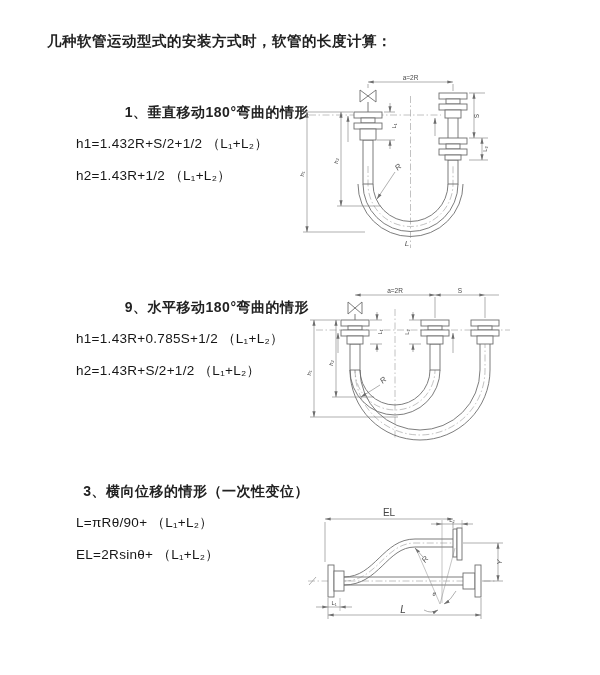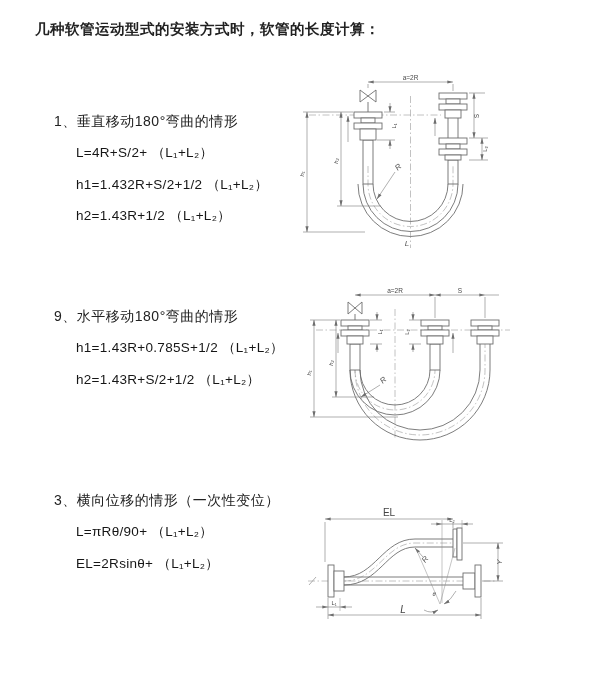--- a/index.html
+++ b/index.html
@@ -1,21 +1,21 @@
 <!DOCTYPE html>
 <html><head>
 <meta charset="utf-8">
 <style>
   html,body{margin:0;padding:0;background:#fff;}
   body{width:600px;height:675px;position:relative;overflow:hidden;
        font-family:"Liberation Sans","DejaVu Sans",sans-serif;color:#1c1c1c;}
   .title{position:absolute;left:35px;top:20px;font-size:14.5px;font-weight:700;
-         letter-spacing:.5px;margin:0;color:#222;}
+         letter-spacing:.5px;margin:12px;color:#222;}
   .sec{position:absolute;left:54px;width:255px;}
-  .sec h3{font-size:14px;font-weight:400;margin:9px 0 13px 0;letter-spacing:.5px;color:#222;}
+  .sec h3{font-size:14px;font-weight:700;margin:0 0 13px 0;letter-spacing:.5px;color:#222;text-align:right;}
   .sec .f{font-size:13.5px;margin:0 0 13.5px 0;padding-left:22px;color:#161616;
           letter-spacing:.3px;white-space:nowrap;}
   svg.dg{position:absolute;}
   .ln{stroke:#6e6e6e;stroke-width:.9;fill:none;}
   .th{stroke:#7a7a7a;stroke-width:.6;fill:none;}
   .vth{stroke:#8a8a8a;stroke-width:.5;fill:none;}
   .cl{stroke:#909090;stroke-width:.55;fill:none;stroke-dasharray:7 2.5 1.5 2.5;}
   .wh{fill:#fff;stroke:#6e6e6e;stroke-width:.9;}
   svg text{fill:#4a4a4a;font-family:"Liberation Sans","DejaVu Sans",sans-serif;}
   .lab{font-size:6.5px;}
@@ -23,21 +23,20 @@
   .lab2{font-size:8px;font-style:italic;fill:#555;}
   .lab3{font-size:10px;fill:#444;}
 </style>
 </head>
 <body>
 
 <h2 class="title">几种软管运动型式的安装方式时，软管的长度计算：</h2>
 
 <section class="sec" style="top:104px">
   <h3>1、垂直移动180°弯曲的情形</h3>
-  <p class="f">L=4R+S/2+ （L₁+L₂）</p>
   <p class="f">h1=1.432R+S/2+1/2 （L₁+L₂）</p>
   <p class="f">h2=1.43R+1/2 （L₁+L₂）</p>
 </section>
 
 <section class="sec" style="top:299px">
   <h3>9、水平移动180°弯曲的情形</h3>
   <p class="f">h1=1.43R+0.785S+1/2 （L₁+L₂）</p>
   <p class="f">h2=1.43R+S/2+1/2 （L₁+L₂）</p>
 </section>
 

